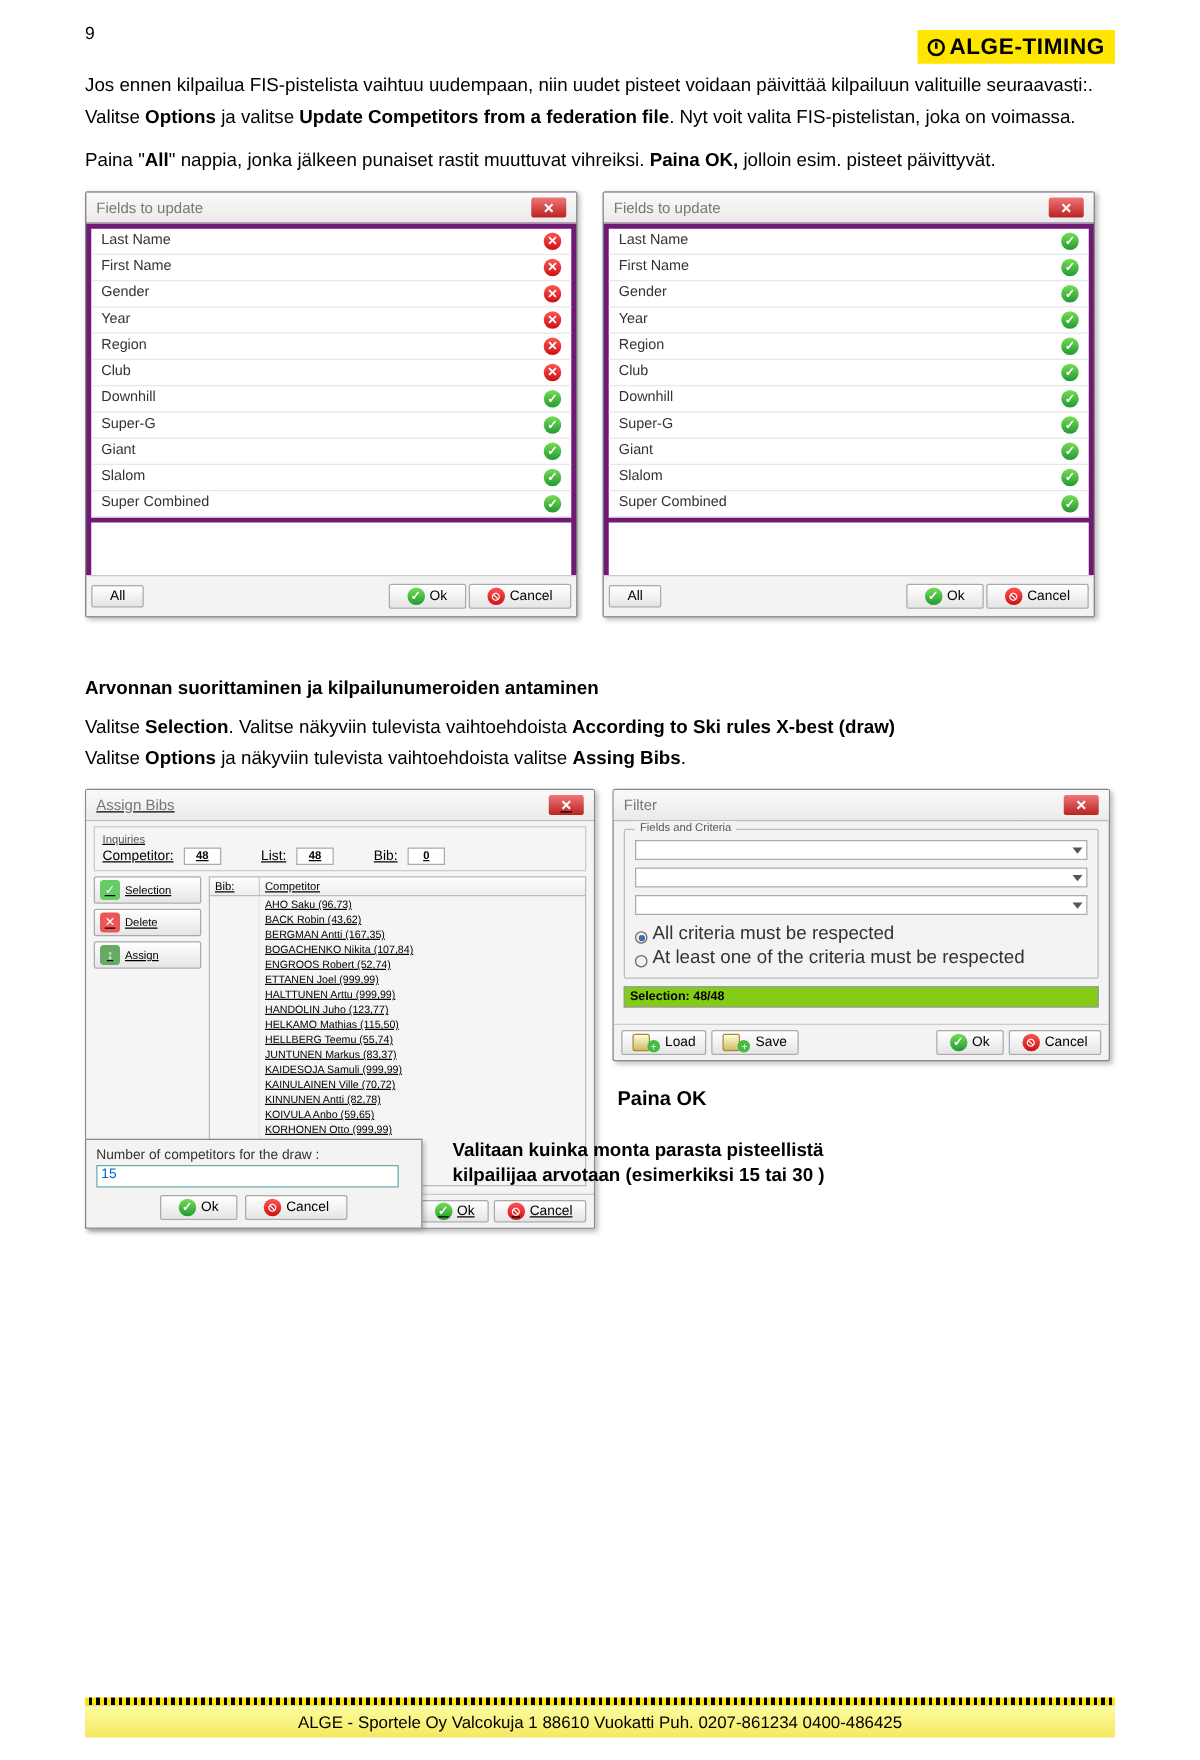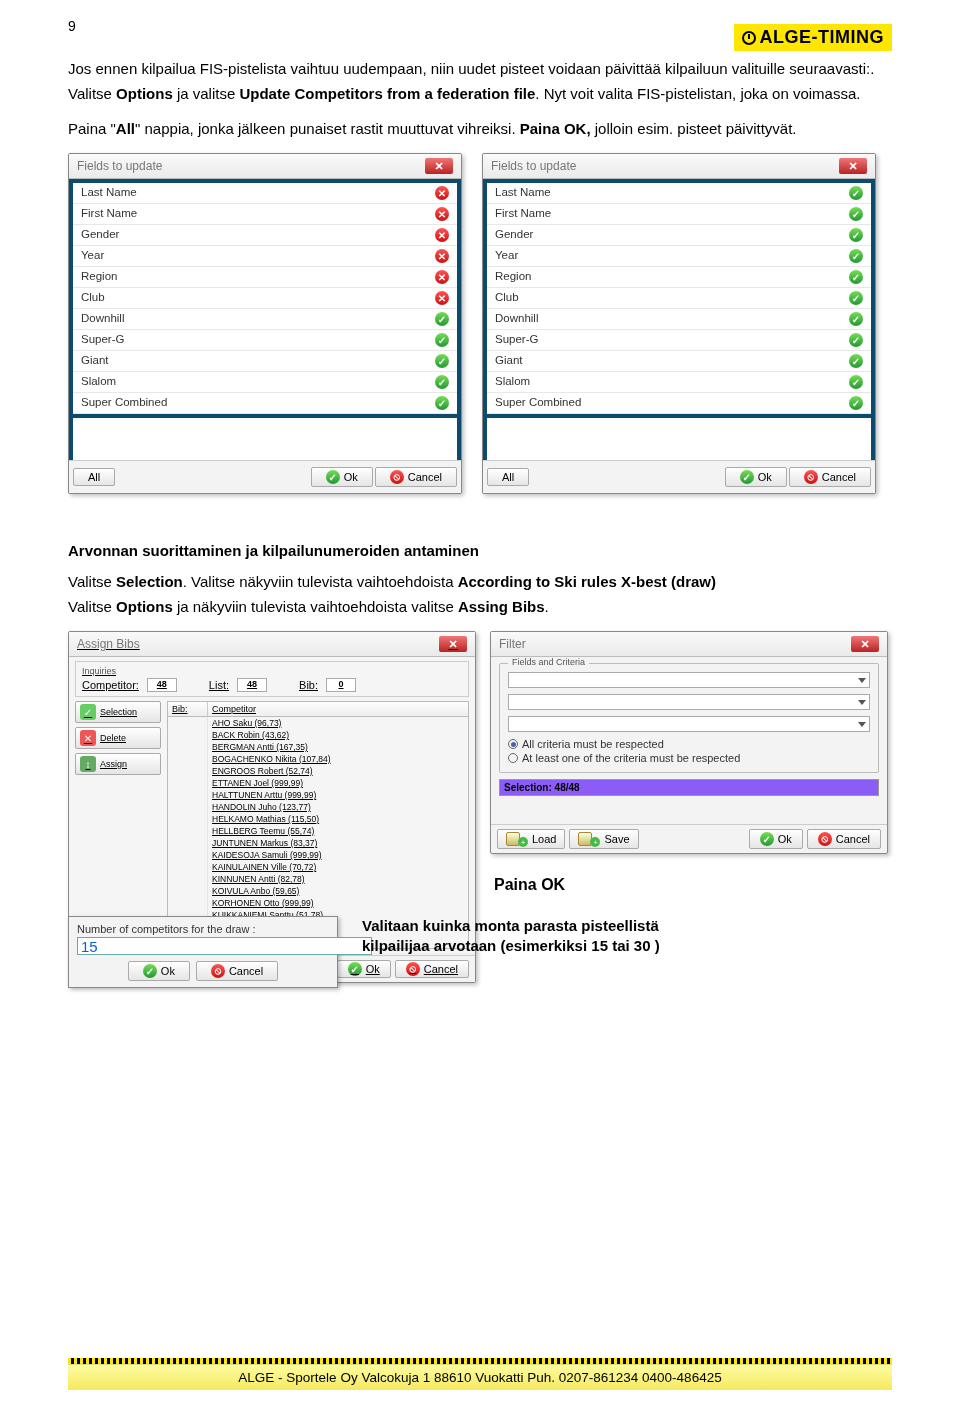--- a/index.html
+++ b/index.html
@@ -24,21 +24,21 @@
     width: 14px; height: 14px; border: 2px solid #000; border-radius: 50%;
     position: relative; display: inline-block;
   }
   .logo-clock::before { content: ""; position: absolute; width: 2px; height: 5px; background: #000; left: 4px; top: 1px; }
   .content { position: absolute; top: 54px; left: 68px; right: 68px; }
   p { margin-bottom: 4px; line-height: 1.4; font-size: 15px; }
   .para-block { margin-top: 4px; }
   .bold { font-weight: bold; }
   .dialog-row { display: flex; gap: 20px; margin-top: 14px; }
   .dialog {
-    width: 394px; background: #0c4a6e;
+    width: 394px; background: #701a75;
     border: 1px solid #888; border-radius: 2px;
     box-shadow: 2px 2px 4px rgba(0,0,0,0.25);
   }
   .dialog-title {
     background: linear-gradient(#fafafa,#eaeaea);
     border-bottom: 1px solid #bbb;
     padding: 4px 8px; font-size: 12px;
     display: flex; justify-content: space-between; align-items: center;
     color: #777;
   }
@@ -146,47 +146,47 @@
   }
   .fieldset-legend {
     position: absolute; top: -7px; left: 8px; background: #f3f3f3;
     padding: 0 4px; font-size: 9px; color: #555;
   }
   .filter-select-row {
     background: #fff; border: 1px solid #aaa; height: 16px; margin-bottom: 6px;
     display: flex; justify-content: flex-end; align-items: center; padding-right: 3px;
   }
   .dd-arrow { width: 0; height: 0; border-left: 4px solid transparent; border-right: 4px solid transparent; border-top: 5px solid #555; }
-  .radio-row { display: flex; align-items: center; gap: 4px; font-size: 11px; margin-bottom: 2px; color: #333; }
+  .radio-row { display: flex; align-items: flex-end; gap: 4px; font-size: 15px; margin-bottom: 2px; color: #333; }
   .radio { width: 10px; height: 10px; border: 1px solid #666; border-radius: 50%; display: inline-flex; align-items: center; justify-content: center; }
   .radio.on::after { content: ""; width: 5px; height: 5px; background: #46a; border-radius: 50%; }
   .sel-bar {
-    background: #8b5cf6; border: 1px solid #999; padding: 2px 4px;
-    font-size: 10px; font-weight: bold; margin-bottom: 22px;
+    background: #84cc16; border: 1px solid #999; padding: 2px 4px;
+    font-size: 10px; font-weight: bold; margin-bottom: 7px;
   }
   .filter-footer { display: flex; justify-content: space-between; padding: 4px 6px; border-top: 1px solid #ccc; }
   .filter-footer .grp { display: flex; gap: 4px; }
   .file-icon { width: 14px; height: 14px; background: linear-gradient(#ffd,#cb6); border: 1px solid #a83; border-radius: 2px; }
   .plus-badge {
     width: 10px; height: 10px; background: #4b4; color: #fff; border-radius: 50%;
     font-size: 8px; display: inline-flex; align-items: center; justify-content: center;
     margin-left: -6px; margin-top: 6px;
   }
 
   .paina-ok { font-weight: bold; font-size: 16px; margin-left: 4px; }
 
   .numcomp-dialog {
     width: 270px; border: 1px solid #888; background: #f3f3f3;
     box-shadow: 2px 2px 4px rgba(0,0,0,0.25); margin-top: 36px;
     padding: 6px 8px 6px;
   }
   .numcomp-row { font-size: 11px; color: #333; }
   .numcomp-input {
-    background: #fff; border: 1px solid #6aa; width: 295px; height: 18px;
-    padding: 0 3px; color: #06c; font-size: 15px; margin-top: 2px;
+    background: #fff; border: 1px solid #6aa; width: 242px; height: 18px;
+    padding: 0 3px; color: #06c; font-size: 11px; margin-top: 2px;
   }
   .numcomp-footer { display: flex; justify-content: center; gap: 6px; margin-top: 6px; }
 
   .valitaan-text { font-size: 15px; font-weight: bold; margin-top: 40px; margin-left: 6px; line-height: 1.35; }
 
   .footer-bar {
     position: absolute; bottom: 18px; left: 68px; right: 68px;
     background: linear-gradient(#fdfda0,#f5e860);
     text-align: center; padding: 5px 0; font-size: 13.5px;
     border-top: 1px solid #dd8;

